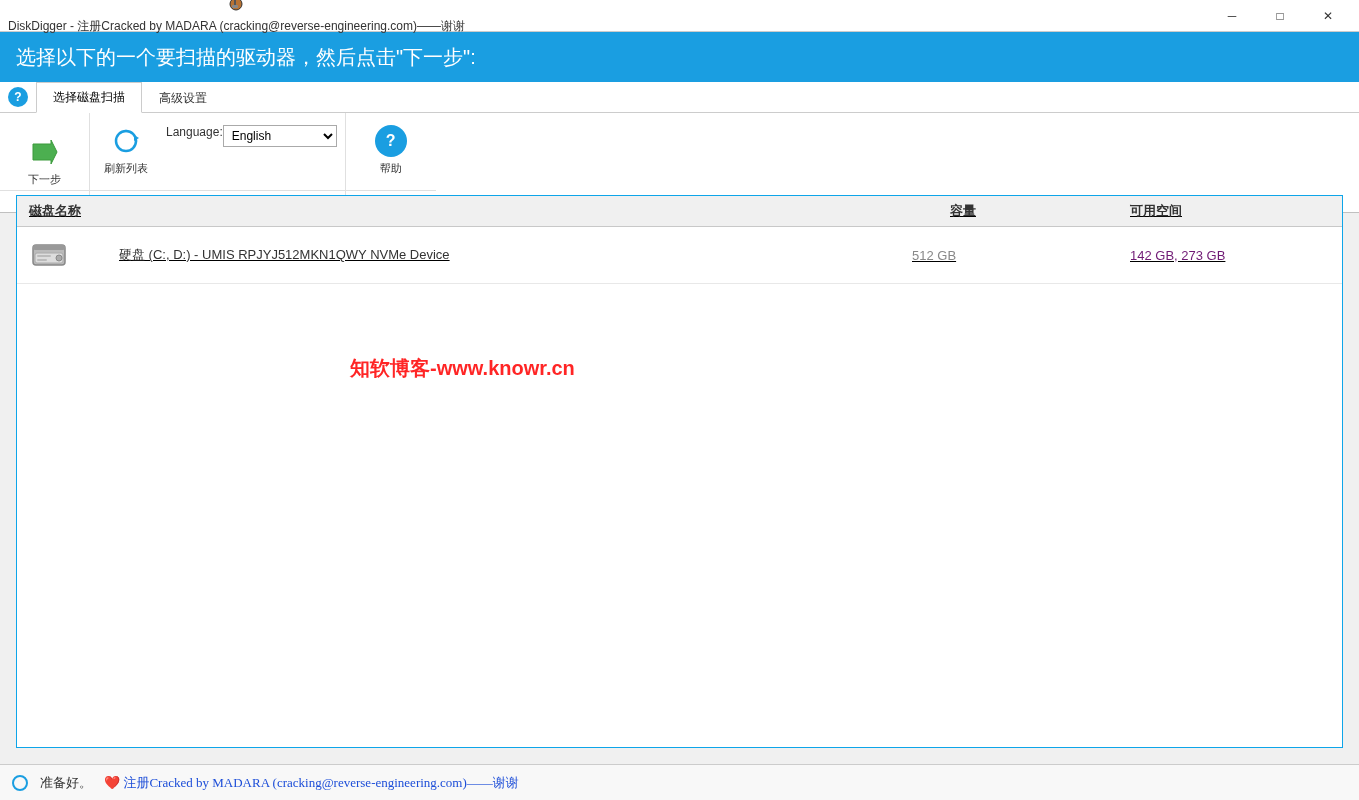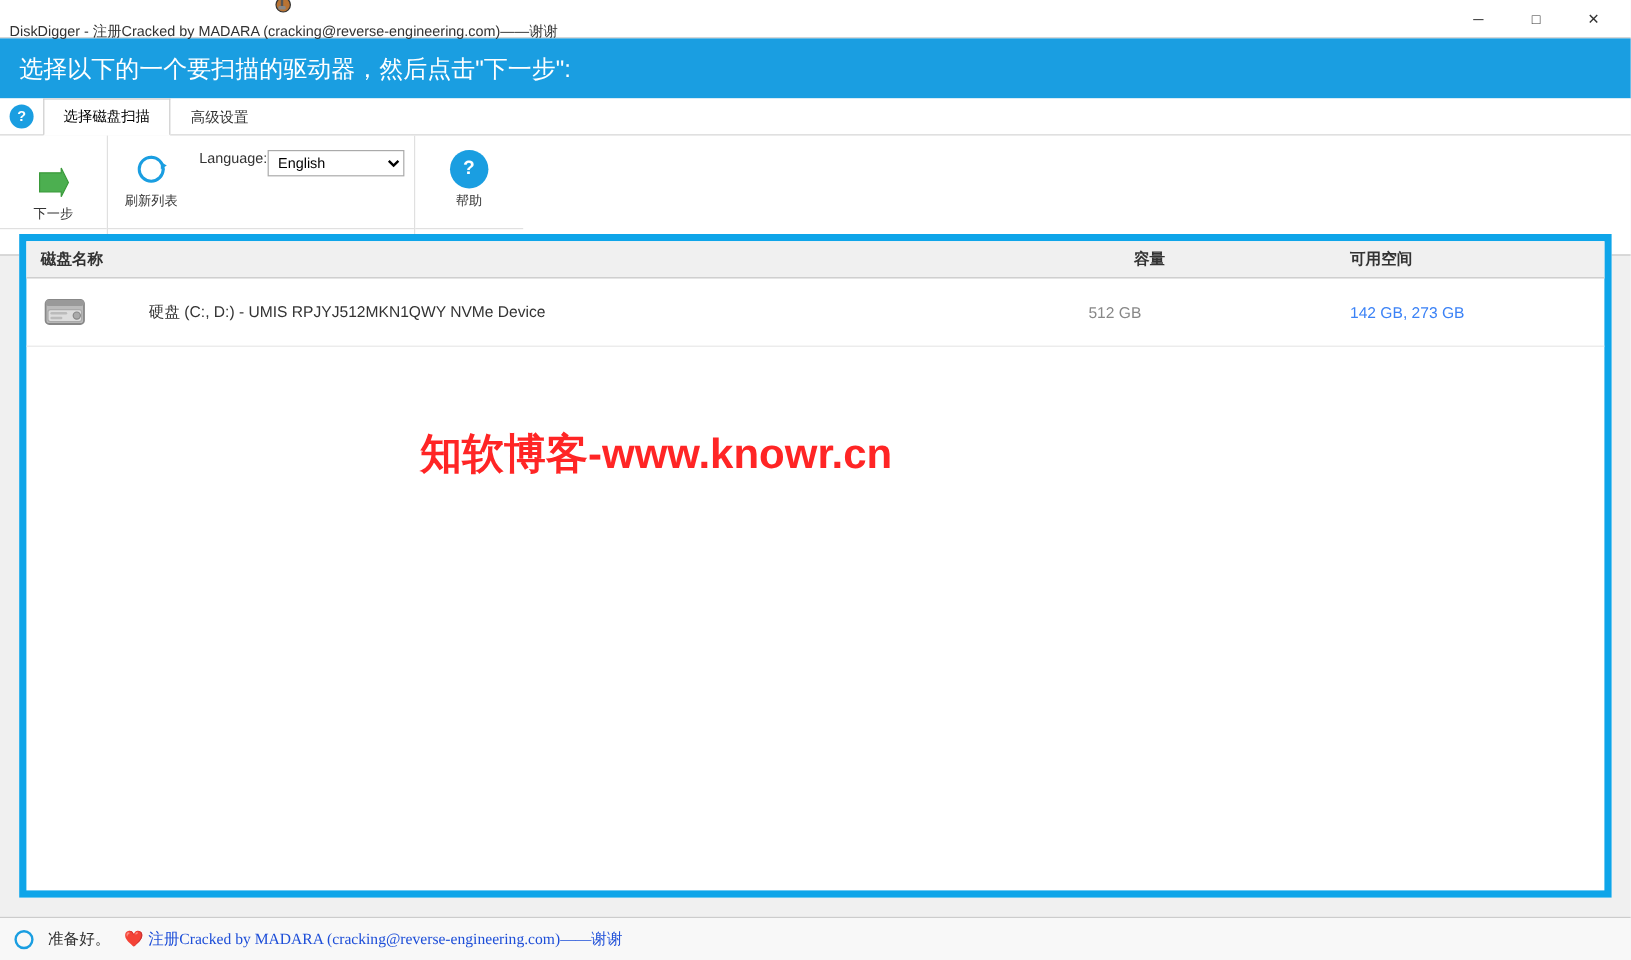--- a/index.html
+++ b/index.html
@@ -147,22 +147,23 @@
       font-size: 12px;
       border: 1px solid #aaa;
       background: #fff;
       cursor: pointer;
     }
 
     
     .main-content {
       background: #fff;
       margin: 8px;
-      border: 6px solid #0ea5e9;
+      border: 1px solid #0ea5e9;
       flex: 1;
+      text-decoration: underline;
     }
     .disk-table-header {
       display: flex;
       background: #f0f0f0;
       border-bottom: 1px solid #c8c8c8;
       padding: 6px 12px;
       font-size: 13px;
       font-weight: bold;
       color: #333;
     }
@@ -181,29 +182,29 @@
       width: 40px;
       height: 40px;
       margin-right: 12px;
       flex-shrink: 0;
       display: flex;
       align-items: center;
       justify-content: center;
     }
     .disk-name-col { flex: 1; font-size: 13px; color: #333; }
     .disk-capacity-col { width: 180px; font-size: 13px; color: #888; }
-    .disk-free-col { width: 200px; font-size: 13px; color: #3b82f6; }
+    .disk-free-col { width: 200px; font-size: 13px; color: #701a75; }
 
     
     .watermark {
       position: absolute;
       top: 355px;
       left: 350px;
       color: red;
-      font-size: 35px;
+      font-size: 20px;
       font-weight: bold;
       opacity: 0.85;
       pointer-events: none;
       z-index: 100;
       white-space: nowrap;
     }
 
     
     .status-bar {
       position: absolute;

